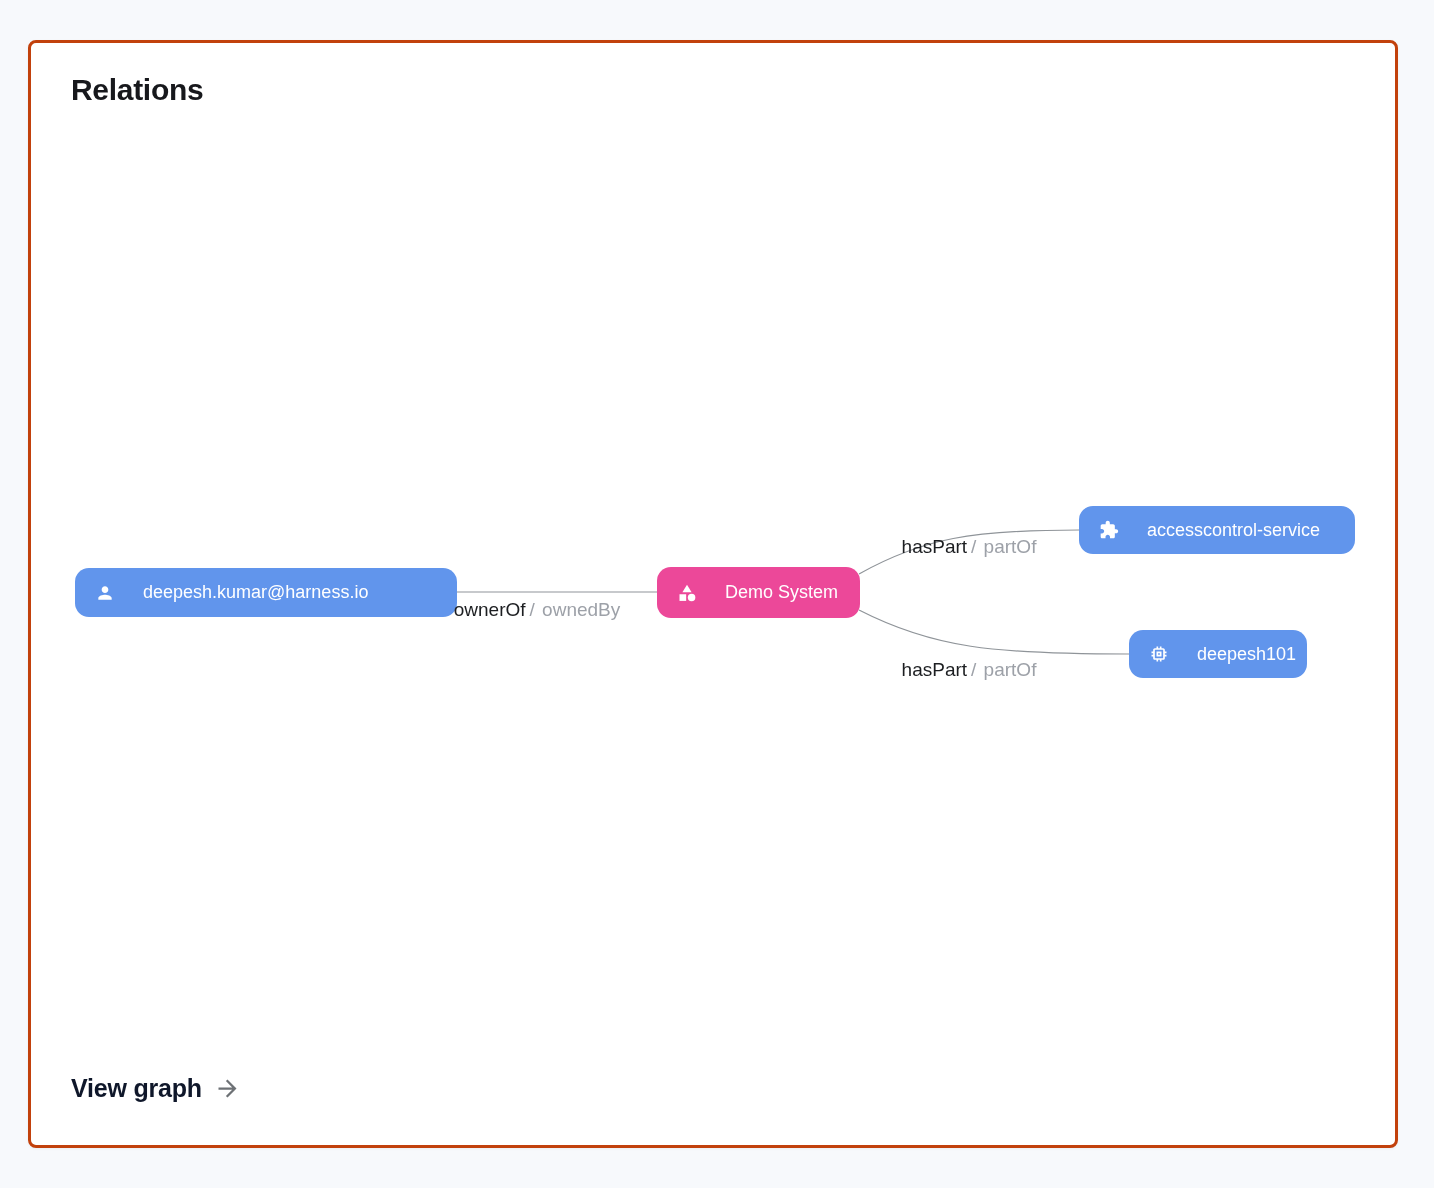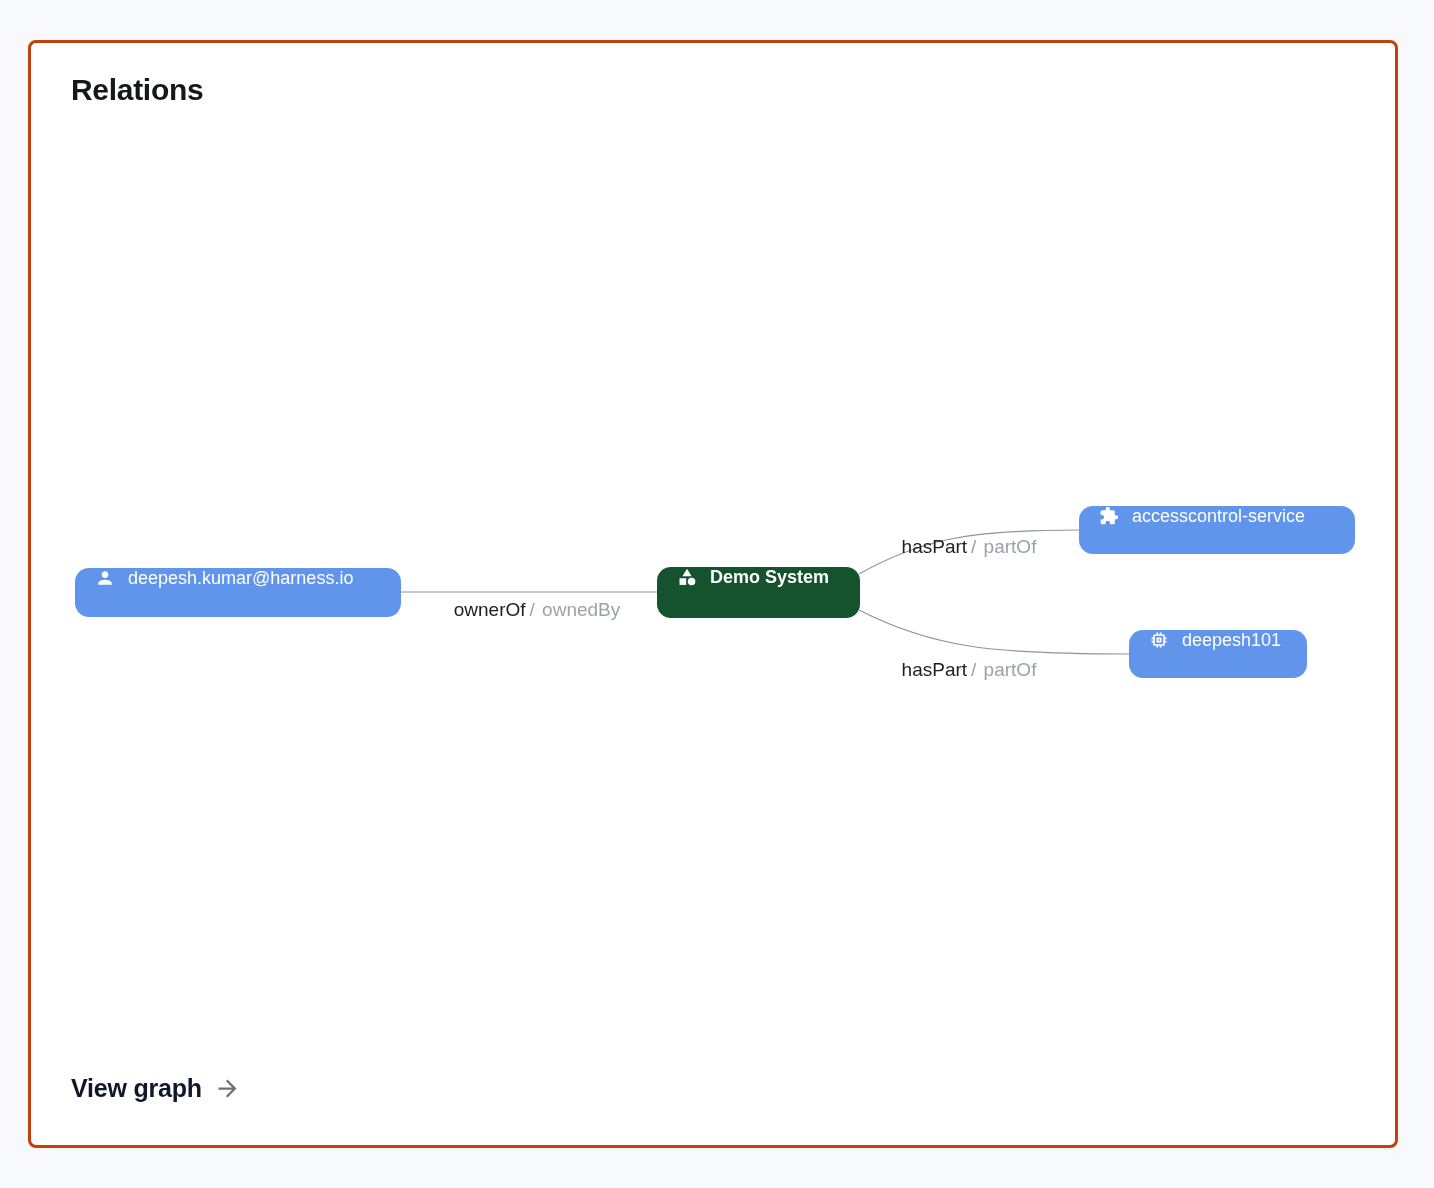--- a/index.html
+++ b/index.html
@@ -26,35 +26,36 @@
     color: #17181c;
     letter-spacing: -0.3px;
   }
   .graph-area { position: absolute; inset: 0; }
   .edges-svg { position: absolute; left: 0; top: 0; width: 1370px; height: 1108px; }
   .edges-svg path { fill: none; stroke: #8f9499; stroke-width: 1.2; }
 
   .node {
     position: absolute;
     display: flex;
-    gap: 13px;
+    align-items: center;
+    gap: 28px;
     padding: 0 16px 0 20px;
     height: 49px;
     border-radius: 14px;
     color: #ffffff;
     font-size: 18px;
     cursor: pointer;
     white-space: nowrap;
   }
   .node-blue   { background: #6195ec; }
-  .node-orange { background: #14532d; font-weight: 700; }
+  .node-orange { background: #ec4899; font-weight: 400; }
   .node .nicon { display: flex; align-items: center; justify-content: center; width: 20px; height: 20px; flex: 0 0 auto; }
   .node .nicon svg { width: 20px; height: 20px; fill: #ffffff; }
 
-  .node-user    { left: 44px;  top: 525px; width: 326px; }
+  .node-user    { left: 44px;  top: 525px; width: 382px; }
   .node-system  { left: 626px; top: 524px; width: 203px; height: 51px; }
   .node-service { left: 1048px; top: 463px; width: 276px; height: 48px; }
   .node-api     { left: 1098px; top: 587px; width: 178px; height: 48px; }
 
   .edge-label {
     position: absolute;
     transform: translateX(-50%);
     font-size: 19px;
     color: #1c1e21;
     white-space: nowrap;

